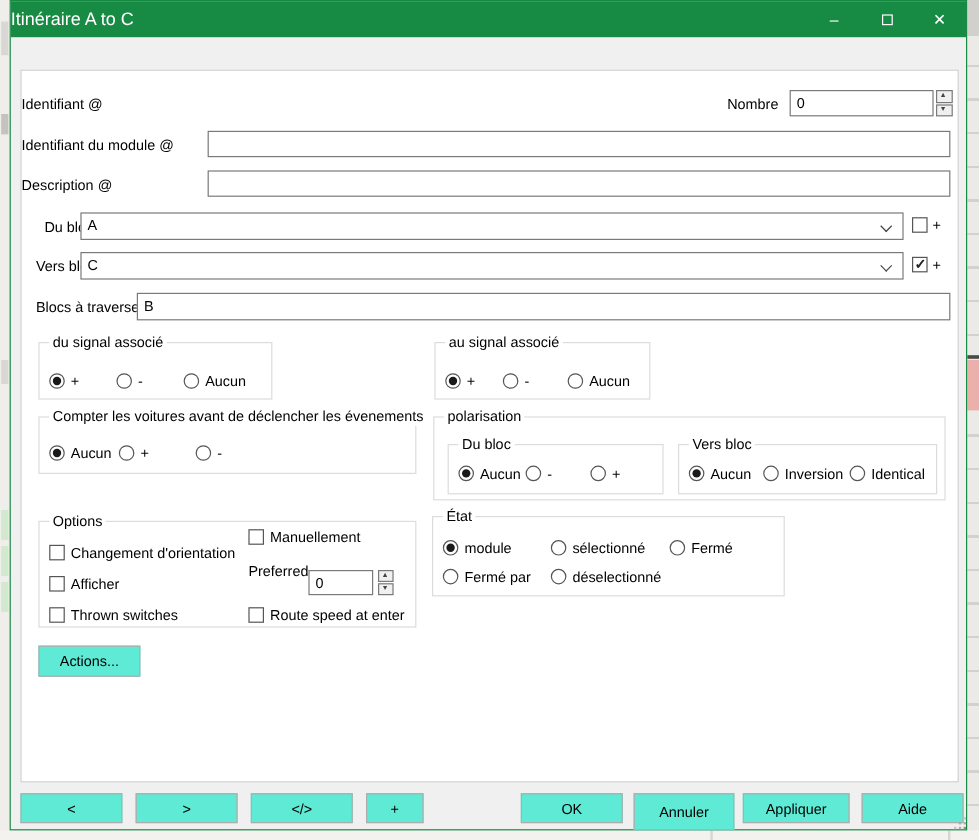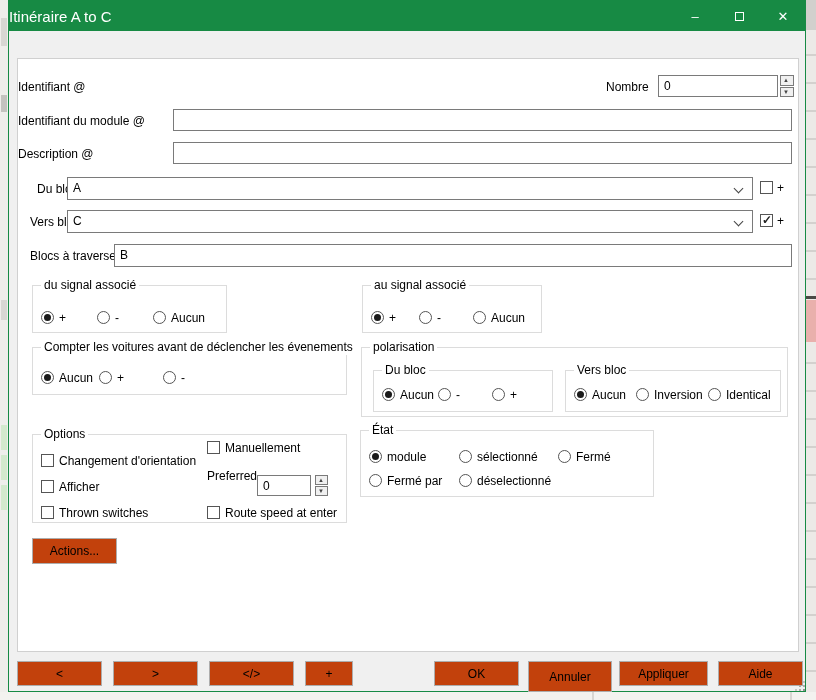--- a/index.html
+++ b/index.html
@@ -65,21 +65,21 @@
   .grp { position:absolute; border:1px solid #dcdcdc; background:#fff; }
   .gt { position:absolute; top:-8px; left:8px; background:#fff; padding:0 3px;
     line-height:15px; white-space:nowrap; }
   .ritem { position:absolute; display:flex; align-items:center; gap:5px; height:15px; white-space:nowrap; }
   .radio { width:13px; height:13px; border:1px solid #555; border-radius:50%; background:#fff;
     position:relative; flex:none; }
   .radio.sel::after { content:""; position:absolute; left:2px; top:2px; width:7px; height:7px;
     border-radius:50%; background:#1a1a1a; }
   .citem { position:absolute; display:flex; align-items:center; gap:5px; height:15px; white-space:nowrap; }
   .cbox { width:13px; height:13px; border:1px solid #555; background:#fff; flex:none; position:relative; }
-  .btn { position:absolute; background:#c2410c; border:1px solid #adadad; display:flex;
+  .btn { position:absolute; background:#5eead4; border:1px solid #adadad; display:flex;
     align-items:center; justify-content:center; white-space:nowrap; }
   .grip { position:absolute; right:4px; bottom:4px; width:2px; height:2px; background:#a8a8a4;
     box-shadow: -4px 4px 0 0 #c6c5c1, 4px 4px 0 0 #8f8f8b, 4px -4px 0 0 #c6c5c1, 0 4px 0 0 #aeaeaa, 4px 0 0 0 #aeaeaa; }
 </style>
 </head>
 <body>
 
 <div class="strip-left">
   <div class="m" style="top:18px;height:28px;background:#d8d7d3"></div>
   <div class="m" style="top:95px;height:17px;background:#c4c3bf"></div>

